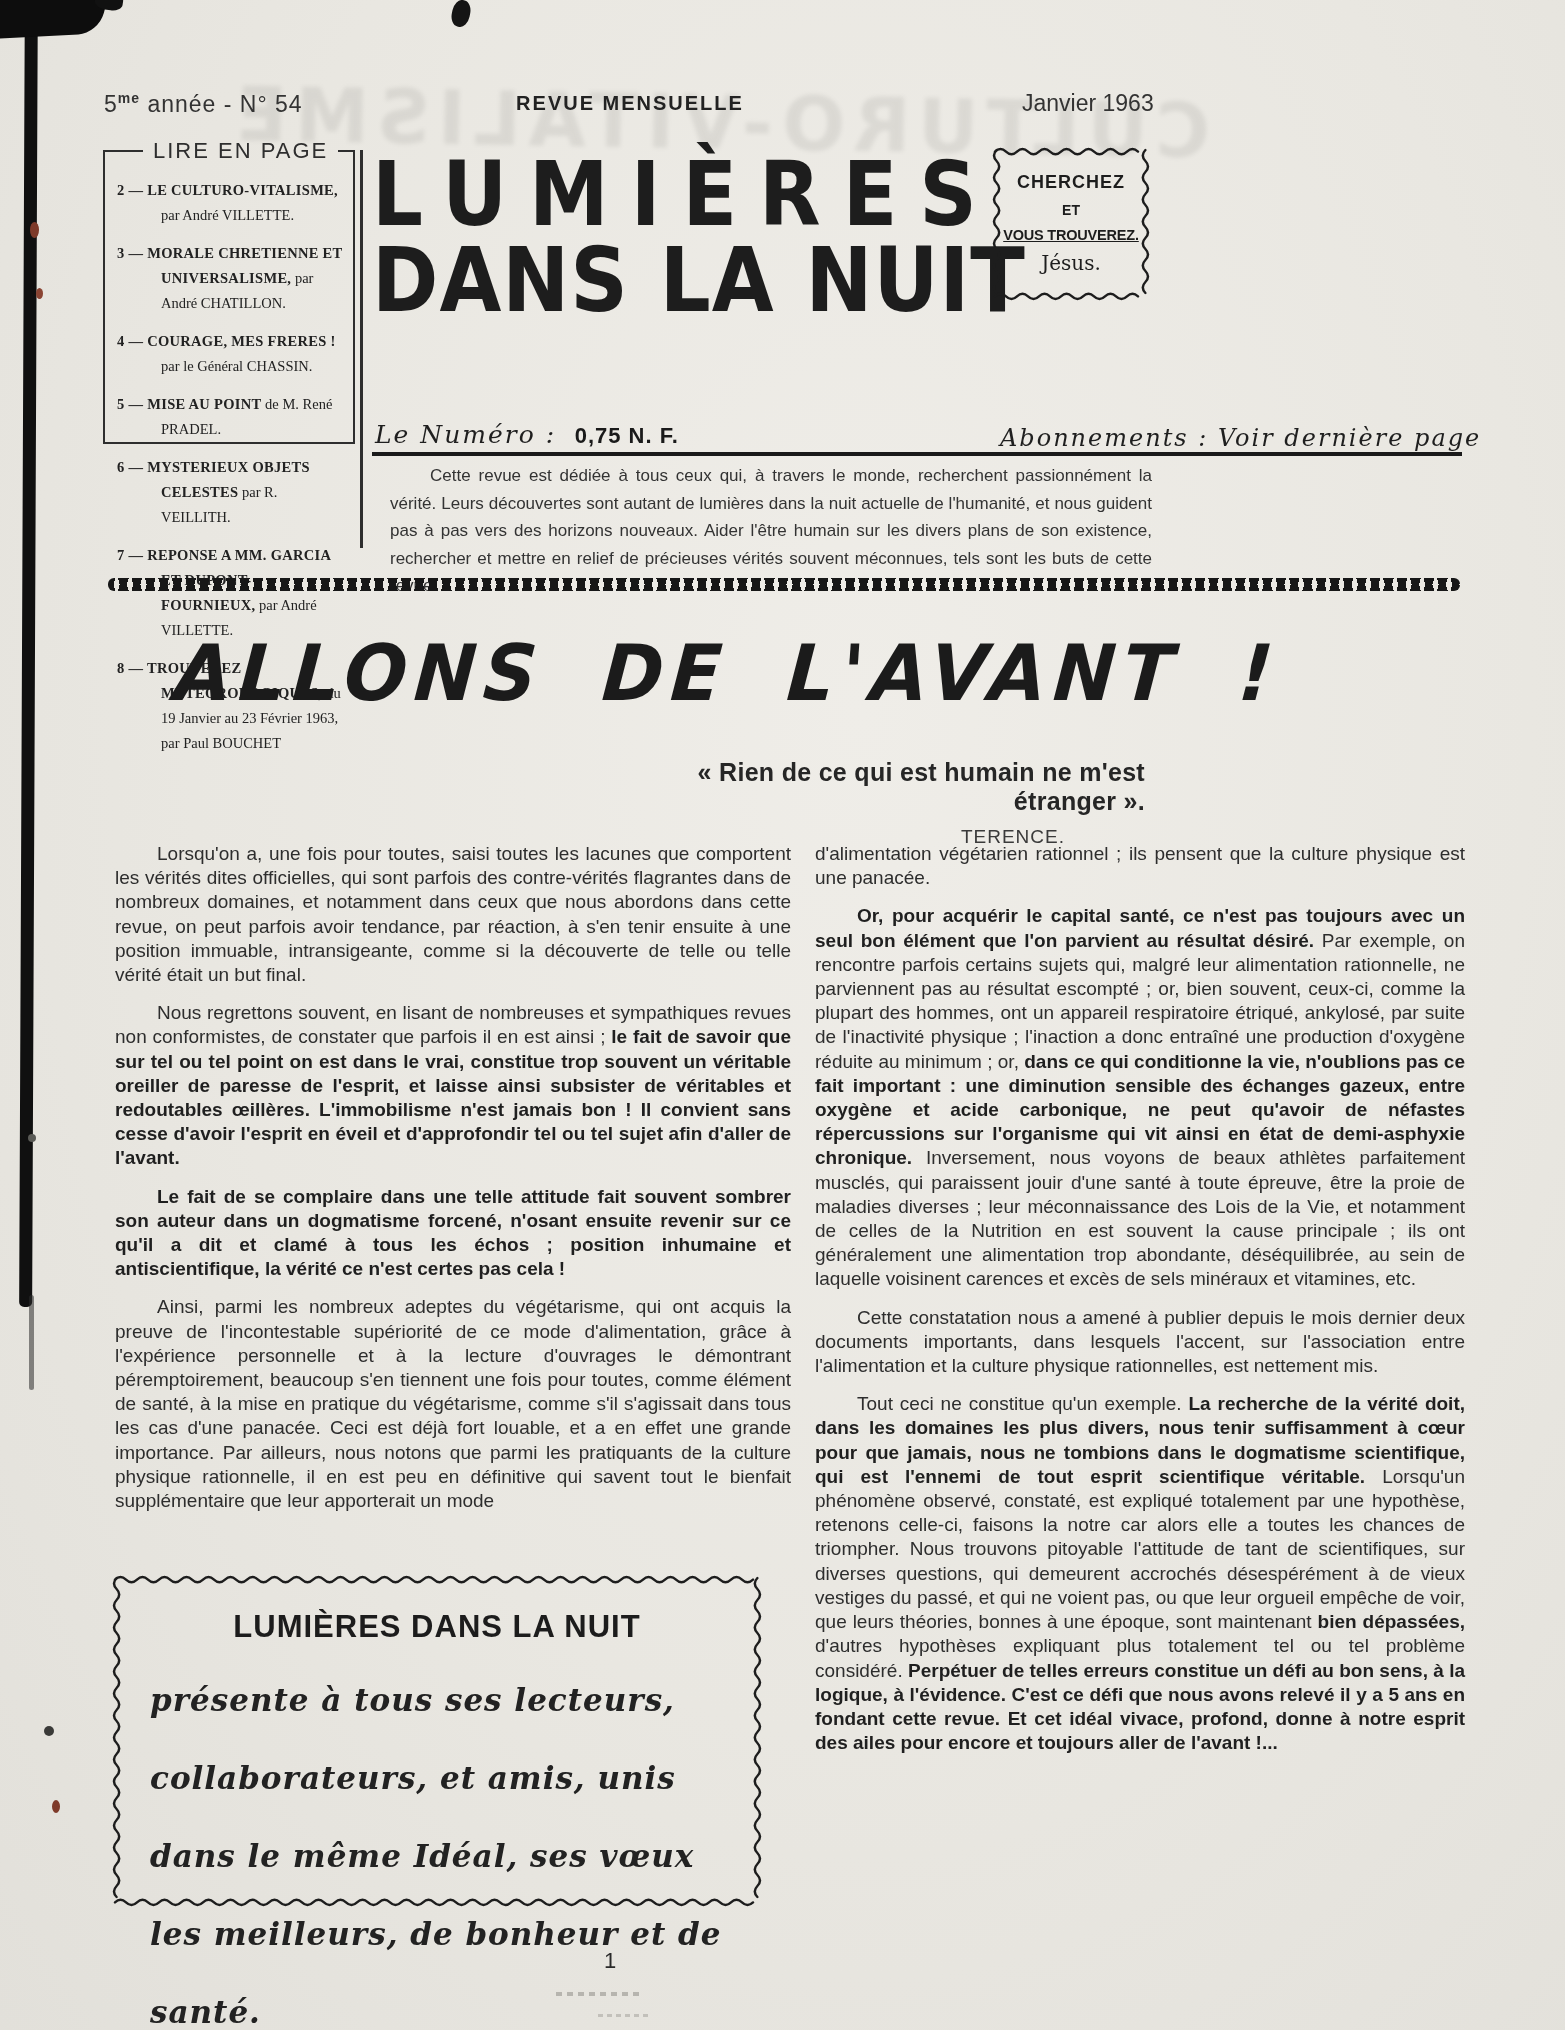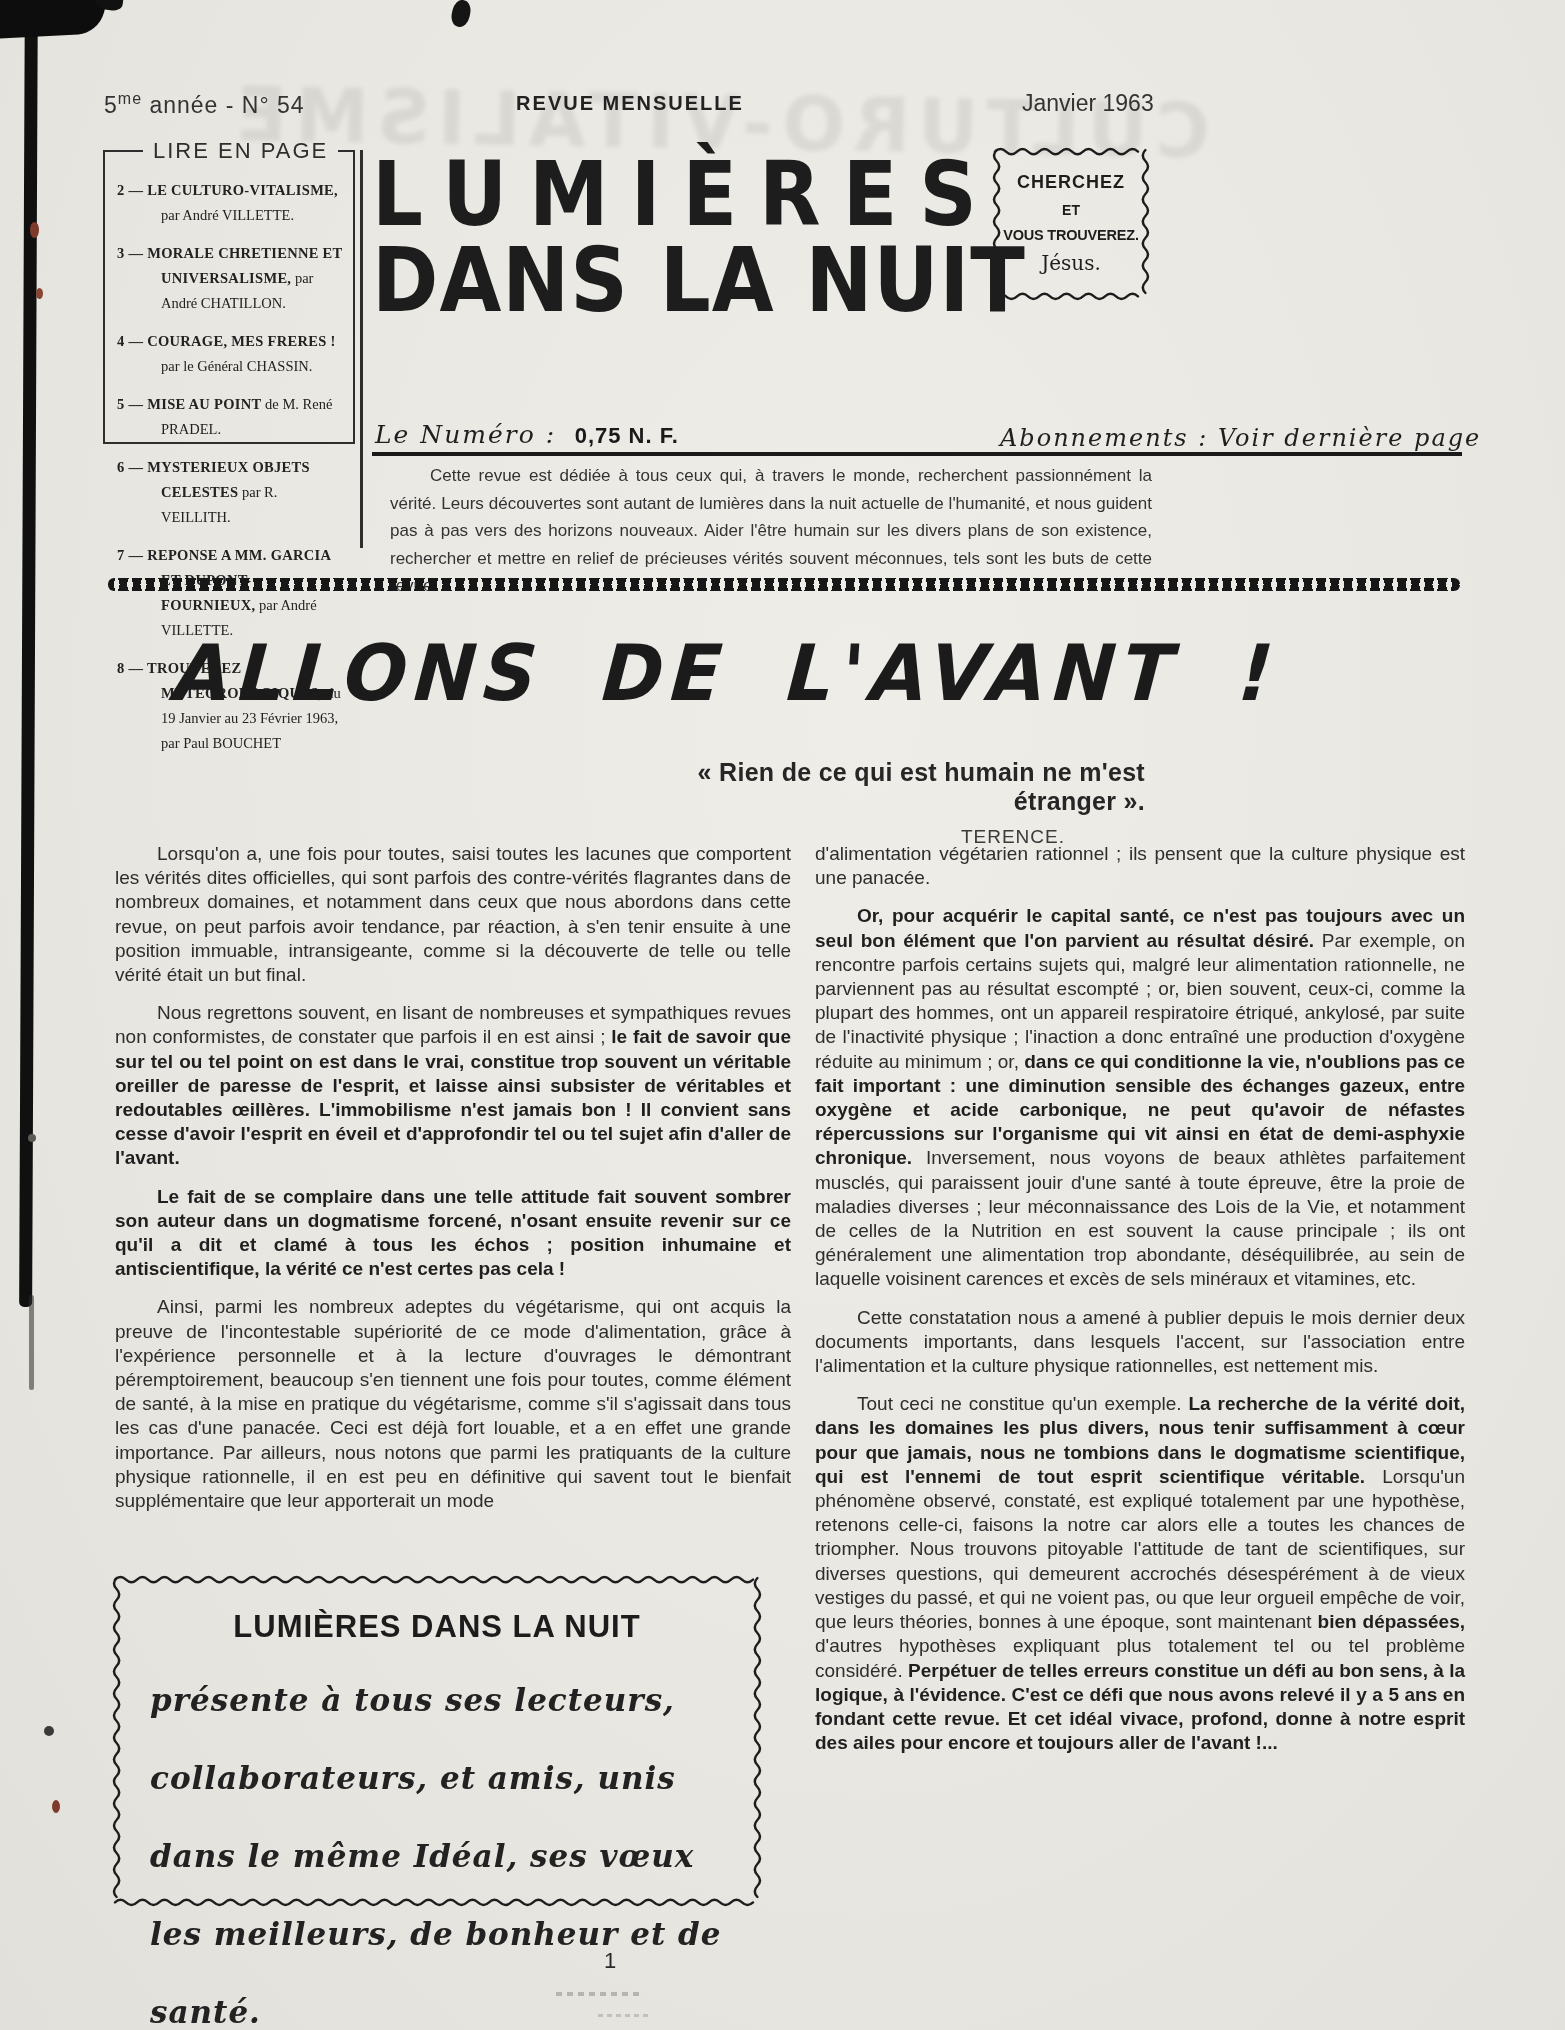--- a/index.html
+++ b/index.html
@@ -22,21 +22,21 @@
   .smudge1{left:556px;top:1992px;width:84px;height:4px;opacity:.6;
            background:repeating-linear-gradient(90deg,#97958f 0 6px,transparent 6px 11px);}
   .smudge2{left:598px;top:2014px;width:52px;height:3px;opacity:.45;
            background:repeating-linear-gradient(90deg,#97958f 0 5px,transparent 5px 9px);}
   .ghost{left:270px;top:80px;width:940px;font-family:"DejaVu Sans",sans-serif;font-weight:bold;
          font-size:74px;letter-spacing:8px;color:#6f6e6a;opacity:.13;filter:blur(2px);
          transform:scaleX(-1) rotate(-1deg);white-space:nowrap;}
 
   
   .issue{left:104px;top:90px;font-size:23px;letter-spacing:1px;color:#333;}
-  .issue sup{font-size:16px;}
+  .issue sup{font-size:14px;font-weight:bold;}
   .revue{left:455px;top:92px;width:350px;text-align:center;font-weight:bold;font-size:20px;letter-spacing:2px;color:#222;}
   .date{left:1022px;top:90px;width:180px;font-size:23px;color:#333;}
 
   
   .toc{left:103px;top:152px;width:248px;height:290px;border:2.5px solid #2e2e2e;border-top:none;}
   .toc-title-row{position:absolute;top:-14px;left:-2px;right:-2px;display:flex;align-items:center;}
   .toc-title-row .l1{flex:0 0 40px;border-top:2.5px solid #2e2e2e;}
   .toc-title-row .l2{flex:1;border-top:2.5px solid #2e2e2e;}
   .toc-title{padding:0 10px;font-size:22px;letter-spacing:2px;color:#2e2e2e;white-space:nowrap;}
   .toc-items{padding:26px 10px 0 12px;}
@@ -57,21 +57,21 @@
   .price b{font-size:22px;font-family:"Liberation Sans",sans-serif;letter-spacing:1px;margin-left:14px;color:#1a1a1a;}
   .subs{left:1000px;top:424px;width:462px;text-align:right;white-space:nowrap;}
   .subs .script{font-size:24px;letter-spacing:2px;color:#1f1f1f;}
   .hrule{left:372px;top:452px;width:1090px;height:4px;background:#1a1a1a;}
 
   
   .motto{left:992px;top:147px;width:158px;height:154px;text-align:center;}
   .motto .inner{padding-top:25px;}
   .motto .m1{font-weight:bold;font-size:18px;letter-spacing:1px;color:#1d1d1d;}
   .motto .m2{font-weight:bold;font-size:14px;margin-top:9px;color:#1d1d1d;}
-  .motto .m3{font-weight:bold;font-size:14.5px;letter-spacing:-.2px;margin-top:9px;color:#1d1d1d;white-space:nowrap;}
+  .motto .m3{font-weight:bold;font-size:14.5px;letter-spacing:-.2px;margin-top:9px;color:#1d1d1d;white-space:nowrap;text-decoration:underline;}
   .motto .m4{font-family:"DejaVu Serif",serif;font-size:20px;margin-top:8px;color:#1d1d1d;}
   svg.wavy{position:absolute;inset:0;width:100%;height:100%;overflow:visible;}
 
   
   .intro{left:390px;top:462px;width:762px;font-size:17px;line-height:27.5px;text-align:justify;
          text-indent:40px;color:#333;}
 
   
   .divider{left:108px;top:578px;width:1352px;height:13px;border-radius:6px;
            background:repeating-linear-gradient(105deg,#171717 0 7px,rgba(0,0,0,0) 7px 13px),

